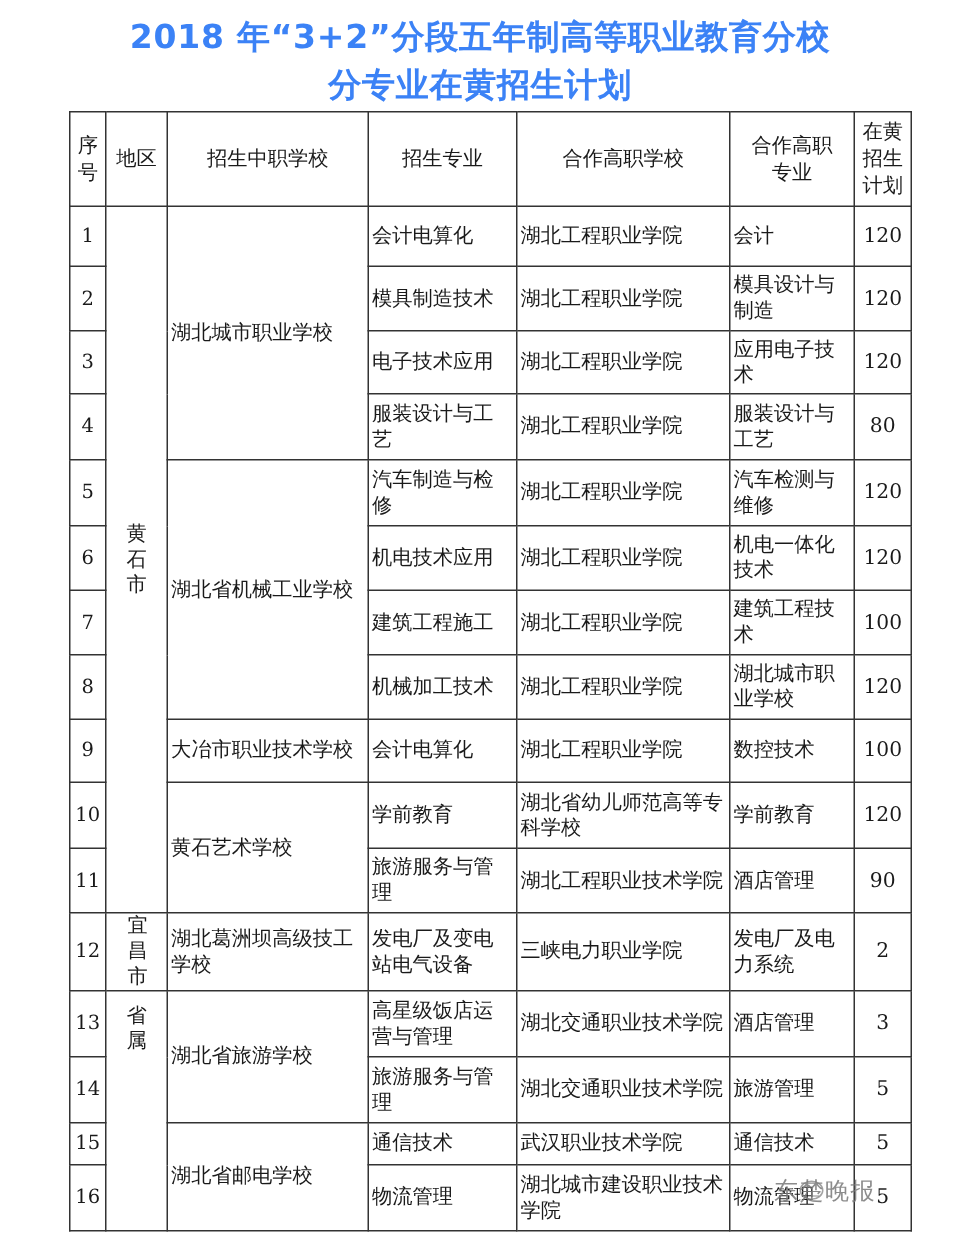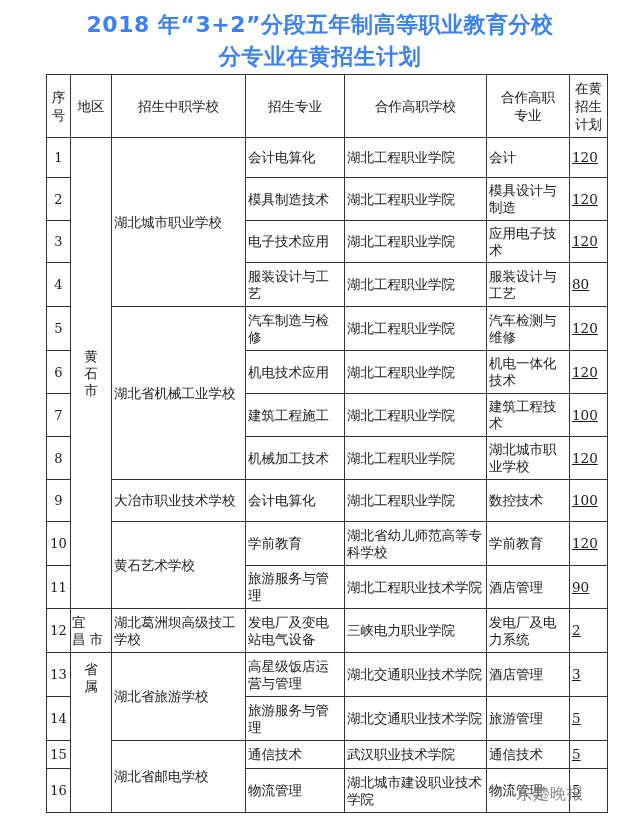--- a/index.html
+++ b/index.html
@@ -12,22 +12,22 @@
   .title.l2 { top: 42px; }
   table { position: absolute; left: 46px; top: 74px; border-collapse: collapse;
           table-layout: fixed; width: 561px; }
   td, th { border: 1.5px solid #333; padding: 0 2px; font-size: 13.5px; line-height: 17px;
            vertical-align: middle; overflow: hidden; font-weight: normal; }
   th { font-family: "DejaVu Sans", "Liberation Sans", sans-serif; text-align: center;
        font-size: 13.5px; line-height: 18px; }
   td.num { text-align: center; font-size: 13px; }
   td.region { text-align: center; vertical-align: top; padding-top: 6px; }
   td.region.hs { vertical-align: middle; padding-top: 0; }
-  td.region.yc { text-align: justify; text-align-last: justify; padding: 0 1px; }
-  td.plan { text-align: left; text-decoration: underline; }
+  td.region.yc { text-align: justify; text-align-last: justify; padding: 0 14px; }
+  td.plan { text-align: center; }
   .watermark { position: absolute; left: 516px; top: 784px; font-size: 16px;
                color: rgba(120,120,120,0.85); font-family: Liberation Sans, sans-serif;
                letter-spacing: 1px; }
   .wm-icon { position: absolute; left: 533px; top: 787px; width: 14px; height: 11px;
              border: 1.5px solid rgba(140,140,140,0.8); border-radius: 50%; }
 </style>
 </head>
 <body>
 
 <div class="title l1">2018 年“3+2”分段五年制高等职业教育分校</div>

